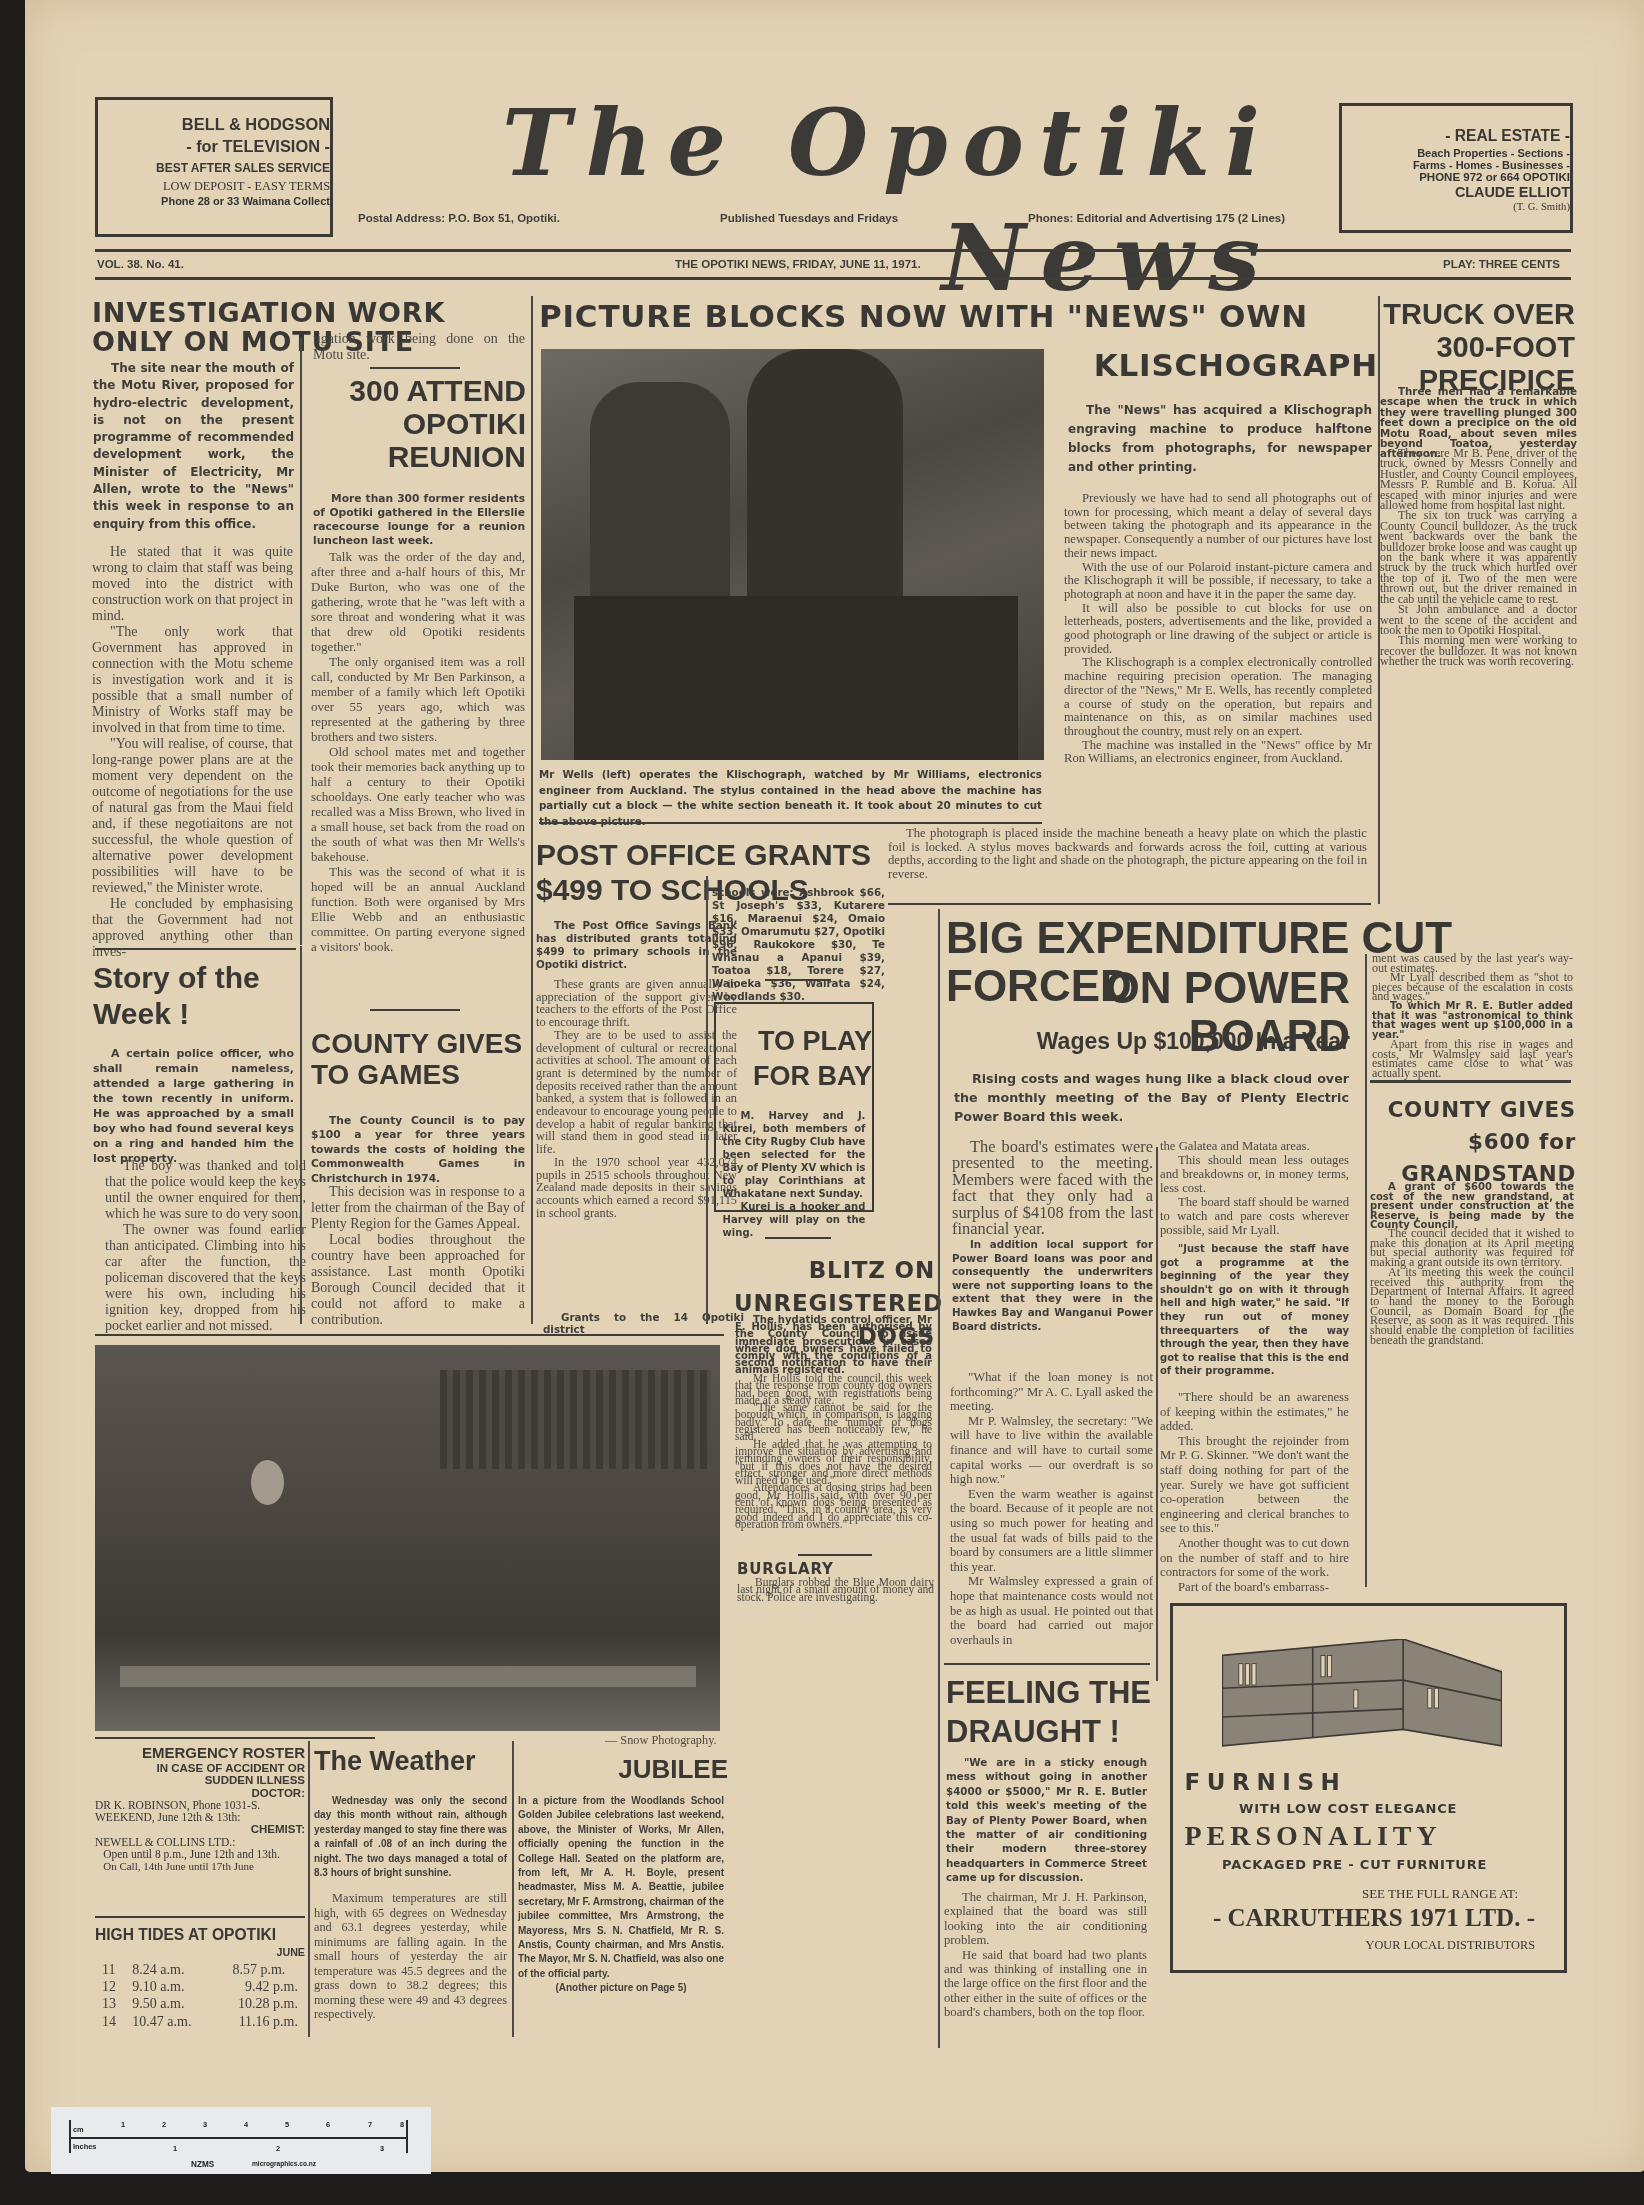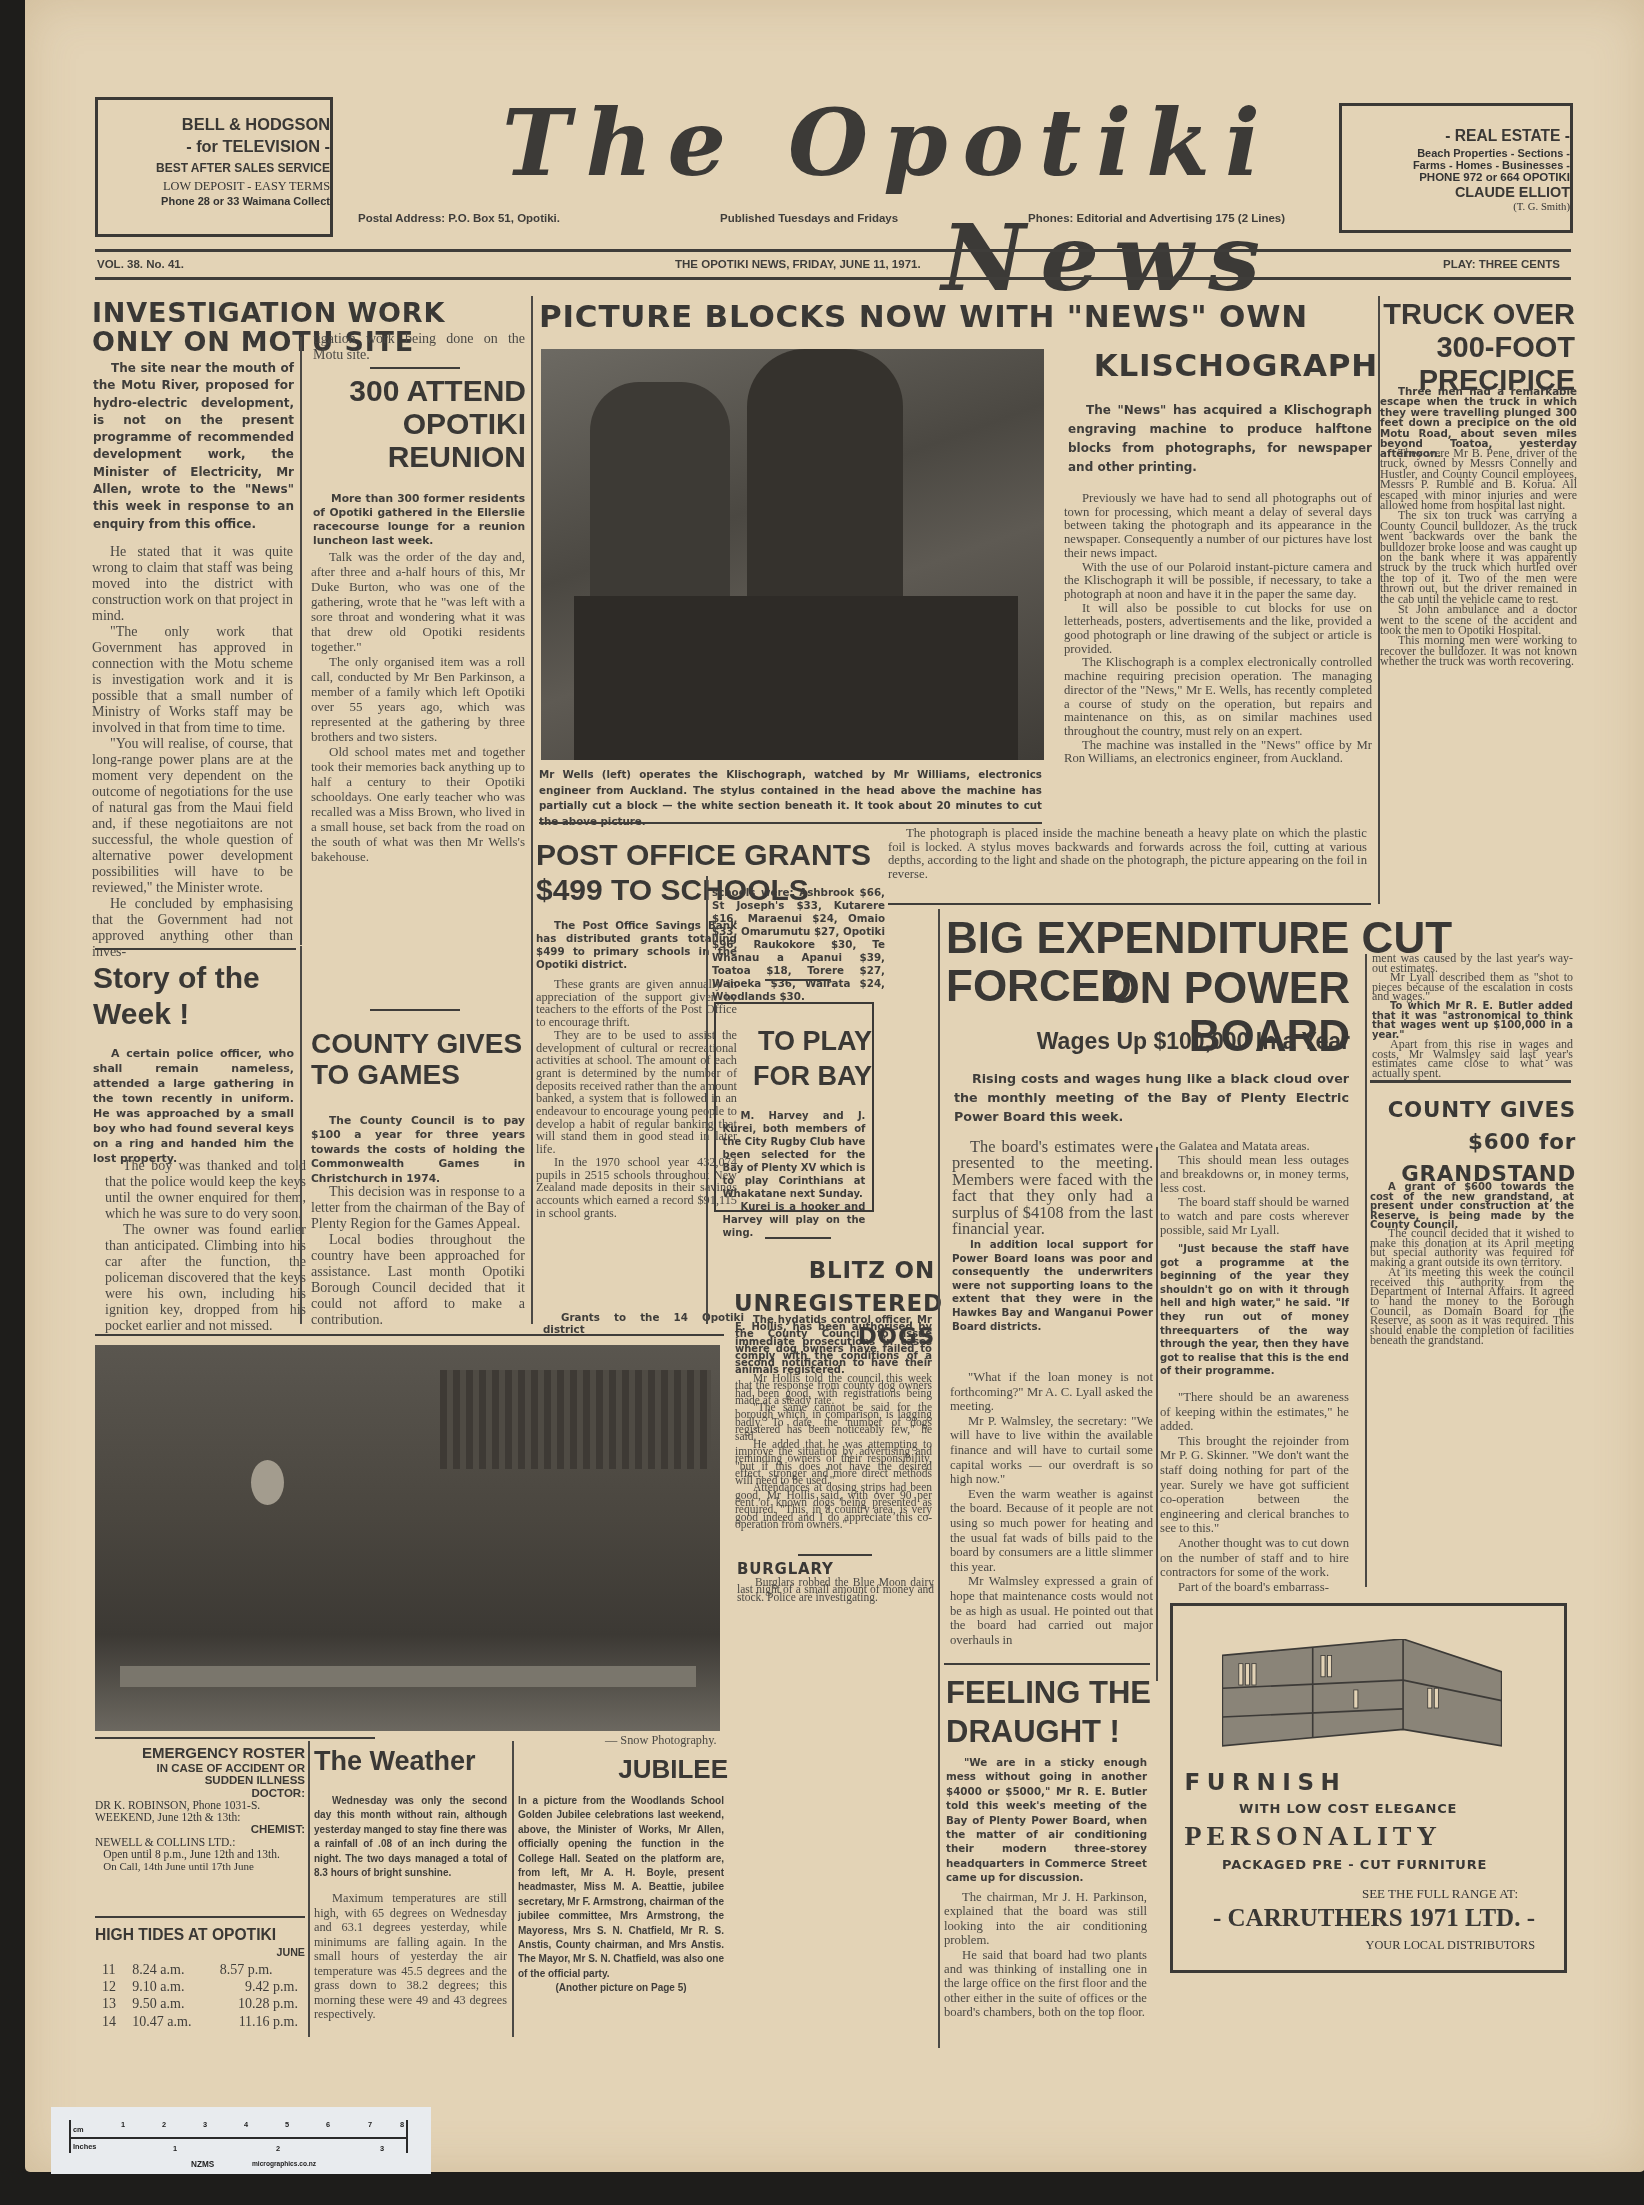--- a/index.html
+++ b/index.html
@@ -75,20 +75,21 @@
   <div class="rule" style="left:345px;top:367px;width:90px;height:1.6px;"></div>
 
   <div class="abs hdc center" style="left:286px;top:374px;width:215px;font-size:30px;">300 ATTEND OPOTIKI REUNION</div>
   <div class="abs lede" style="left:288px;top:492px;width:212px;font-size:10.7px;line-height:14px;">
       <p>More than 300 former residents of Opotiki gathered in the Ellerslie racecourse lounge for a reunion luncheon last week.</p>
     </div>
   <div class="abs body" style="left:286px;top:549px;width:214px;font-size:13px;line-height:15px;">
     <p>Talk was the order of the day and, after three and a-half hours of this, Mr Duke Burton, who was one of the gathering, wrote that he "was left with a sore throat and wondering what it was that drew old Opotiki residents together."</p>
     <p>The only organised item was a roll call, conducted by Mr Ben Parkinson, a member of a family which left Opotiki over 55 years ago, which was represented at the gathering by three brothers and two sisters.</p>
     <p>Old school mates met and together took their memories back anything up to half a century to their Opotiki schooldays. One early teacher who was recalled was a Miss Brown, who lived in a small house, set back from the road on the south of what was then Mr Wells's bakehouse.</p>
+    <p>This was the second of what it is hoped will be an annual Auckland function. Both were organised by Mrs Ellie Webb and an enthusiastic committee. On parting everyone signed a visitors' book.</p>
   </div>
   <div class="rule" style="left:345px;top:1009px;width:90px;height:1.6px;"></div>
 
   <div class="rule" style="left:70px;top:948px;width:201px;height:1.6px;"></div>
   <div class="abs hdc" style="left:68px;top:960px;width:201px;font-size:30px;line-height:36px;">Story of the Week !</div>
   <div class="abs lede" style="left:68px;top:1046px;width:201px;font-size:11px;line-height:15px;">
       <p>A certain police officer, who shall remain nameless, attended a large gathering in the town recently in uniform. He was approached by a small boy who had found several keys on a ring and handed him the lost property.</p>
     </div>
   <div class="abs body" style="left:68px;top:1158px;width:201px;margin-left:12px;">
     <p>The boy was thanked and told that the police would keep the keys until the owner enquired for them, which he was sure to do very soon.</p>
@@ -305,21 +306,21 @@
   </div>
   <div class="rule" style="left:70px;top:1916px;width:210px;height:1.6px;"></div>
 
   <div class="abs hdc" style="left:70px;top:1926px;width:214px;font-size:15.6px;">HIGH TIDES AT OPOTIKI</div>
   <div class="abs hdc center" style="left:70px;top:1947px;width:210px;font-size:10.7px;">JUNE</div>
   <table class="tides abs" style="left:72px;top:1961px;width:206px;">
     <tbody>
         <tr>
           <td>11</td>
           <td>8.24 a.m.</td>
-          <td style="text-align:left">8.57 p.m.</td>
+          <td style="text-align:center">8.57 p.m.</td>
         </tr>
     <tr>
           <td>12</td>
           <td>9.10 a.m.</td>
           <td style="text-align:right">9.42 p.m.</td>
         </tr>
     <tr>
           <td>13</td>
           <td>9.50 a.m.</td>
           <td style="text-align:right">10.28 p.m.</td>

